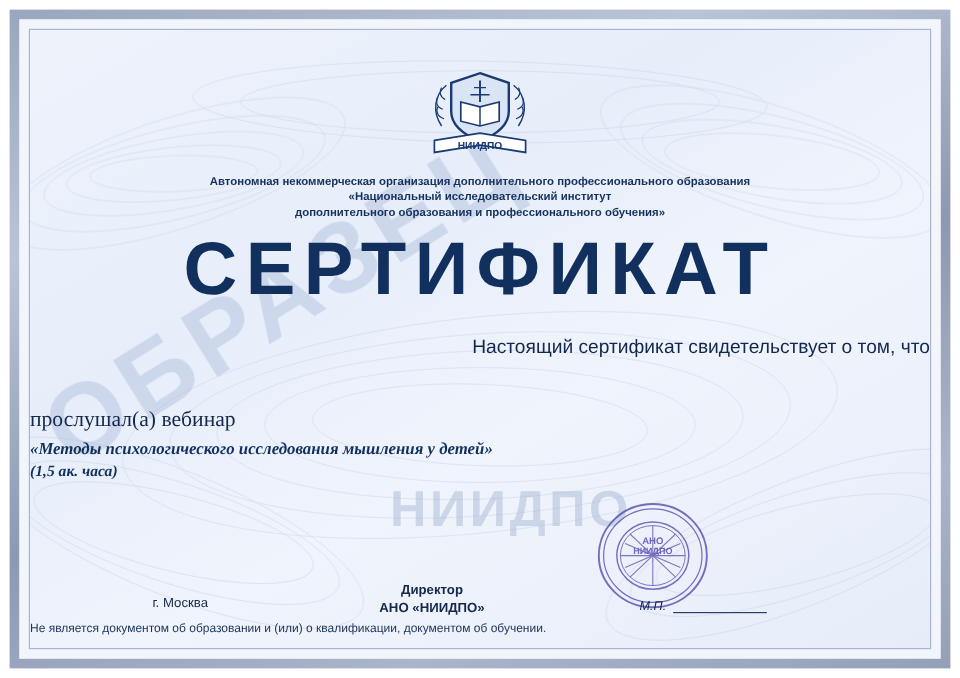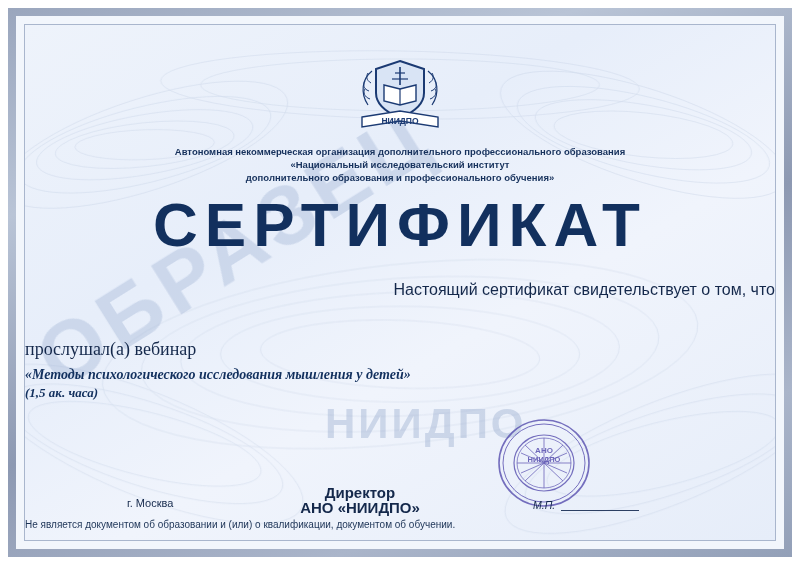--- a/index.html
+++ b/index.html
@@ -202,21 +202,21 @@
     padding-left: 40px;
   }
 
   .director {
     position: absolute;
     left: 240px;
     top: 460px;
     text-align: center;
     width: 190px;
     color: #14284b;
-    font-size: 15px;
+    font-size: 11px;
     font-weight: 700;
     line-height: 15px;
   }
 
   .mp {
     position: absolute;
     left: 508px;
     top: 474px;
     color: #14284b;
     font-size: 10.5px;

